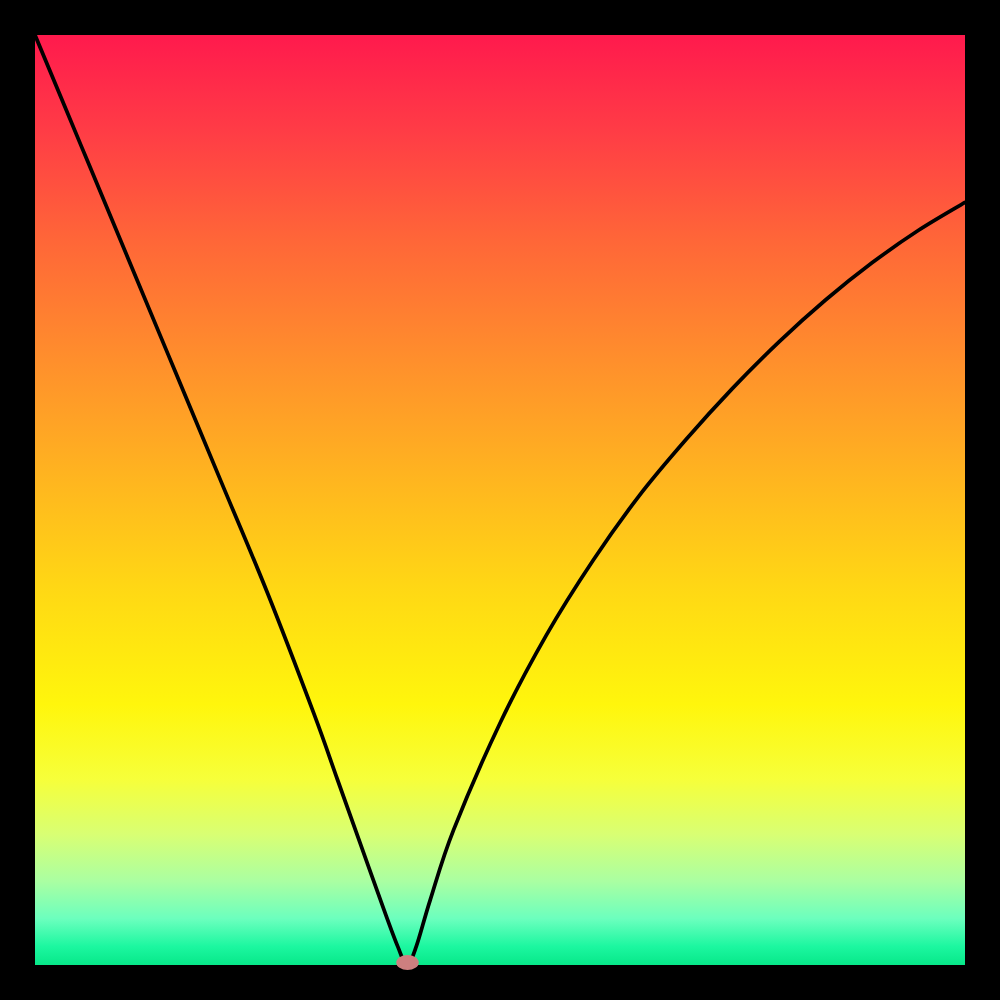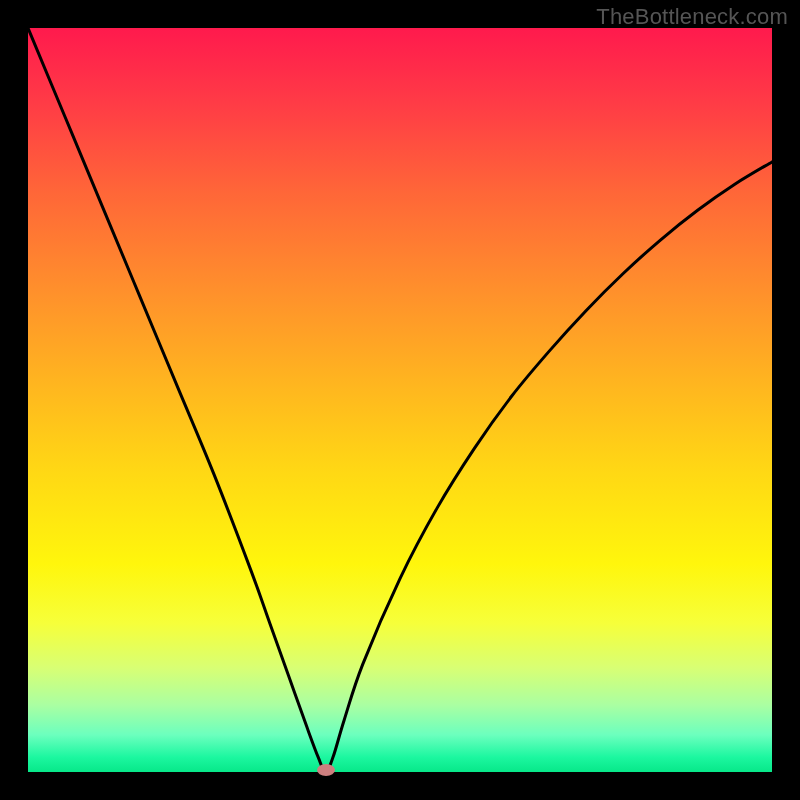--- a/index.html
+++ b/index.html
@@ -67,15 +67,14 @@
 
 <div class="frame">
 
   <div class="plot-area">
     <svg class="curve" viewBox="0 0 744 744" preserveAspectRatio="none">
       <path id="curve-path" fill="none" stroke="#000" stroke-width="3" stroke-linecap="round" d="M 0 0 C 6.2 14.879999999999995, 24.800000000000004 59.51999999999998, 37.2 89.27999999999997 C 49.6 119.03999999999996, 62.00000000000001 148.79999999999995, 74.4 178.55999999999995 C 86.80000000000001 208.31999999999994, 99.19999999999999 238.07999999999996, 111.6 267.84 C 124 297.59999999999997, 136.4 327.36, 148.8 357.12 C 161.20000000000002 386.88, 173.6 415.4, 186 446.4 C 198.4 477.4, 213.89999999999998 518.3199999999999, 223.2 543.12 C 232.5 567.9200000000001, 235.60000000000002 577.84, 241.8 595.2 C 248 612.5600000000001, 254.2 629.92, 260.4 647.28 C 266.59999999999997 664.64, 274.03999999999996 685.72, 279 699.36 C 283.96000000000004 713, 287.06 721.6800000000001, 290.16 729.12 C 293.26000000000005 736.56, 295.12 744, 297.6 744 C 300.08000000000004 744, 301.93999999999994 737.8, 305.03999999999996 729.12 C 308.14 720.44, 311.24 707.42, 316.2 691.92 C 321.15999999999997 676.42, 325.5 659.6800000000001, 334.8 636.12 C 344.1 612.56, 359.6 576.5999999999999, 372 550.56 C 384.4 524.52, 396.80000000000007 501.58, 409.20000000000005 479.88 C 421.6 458.18, 434 438.96000000000004, 446.4 420.36 C 458.79999999999995 401.76, 471.20000000000005 384.4, 483.6 368.28 C 496 352.15999999999997, 508.4 337.90000000000003, 520.8 323.64000000000004 C 533.1999999999999 309.38000000000005, 545.6 295.74, 558 282.72 C 570.4 269.70000000000005, 582.8000000000001 257.29999999999995, 595.2 245.51999999999998 C 607.6 233.73999999999998, 620 222.58000000000007, 632.4 212.04000000000008 C 644.8 201.50000000000009, 657.2 191.57999999999998, 669.6 182.27999999999997 C 682 172.97999999999996, 694.4 164.29999999999998, 706.8 156.24 C 719.1999999999999 148.18000000000004, 737.8 137.64000000000007, 744 133.92000000000007"></path>
     </svg>
     <div class="dot" id="marker-dot" style="left: 297.6px; top: 742px;"></div>
   </div>
 
-  <div class="watermark">TheBottleneck.com</div>
 
 </div>
 
 </body></html>

